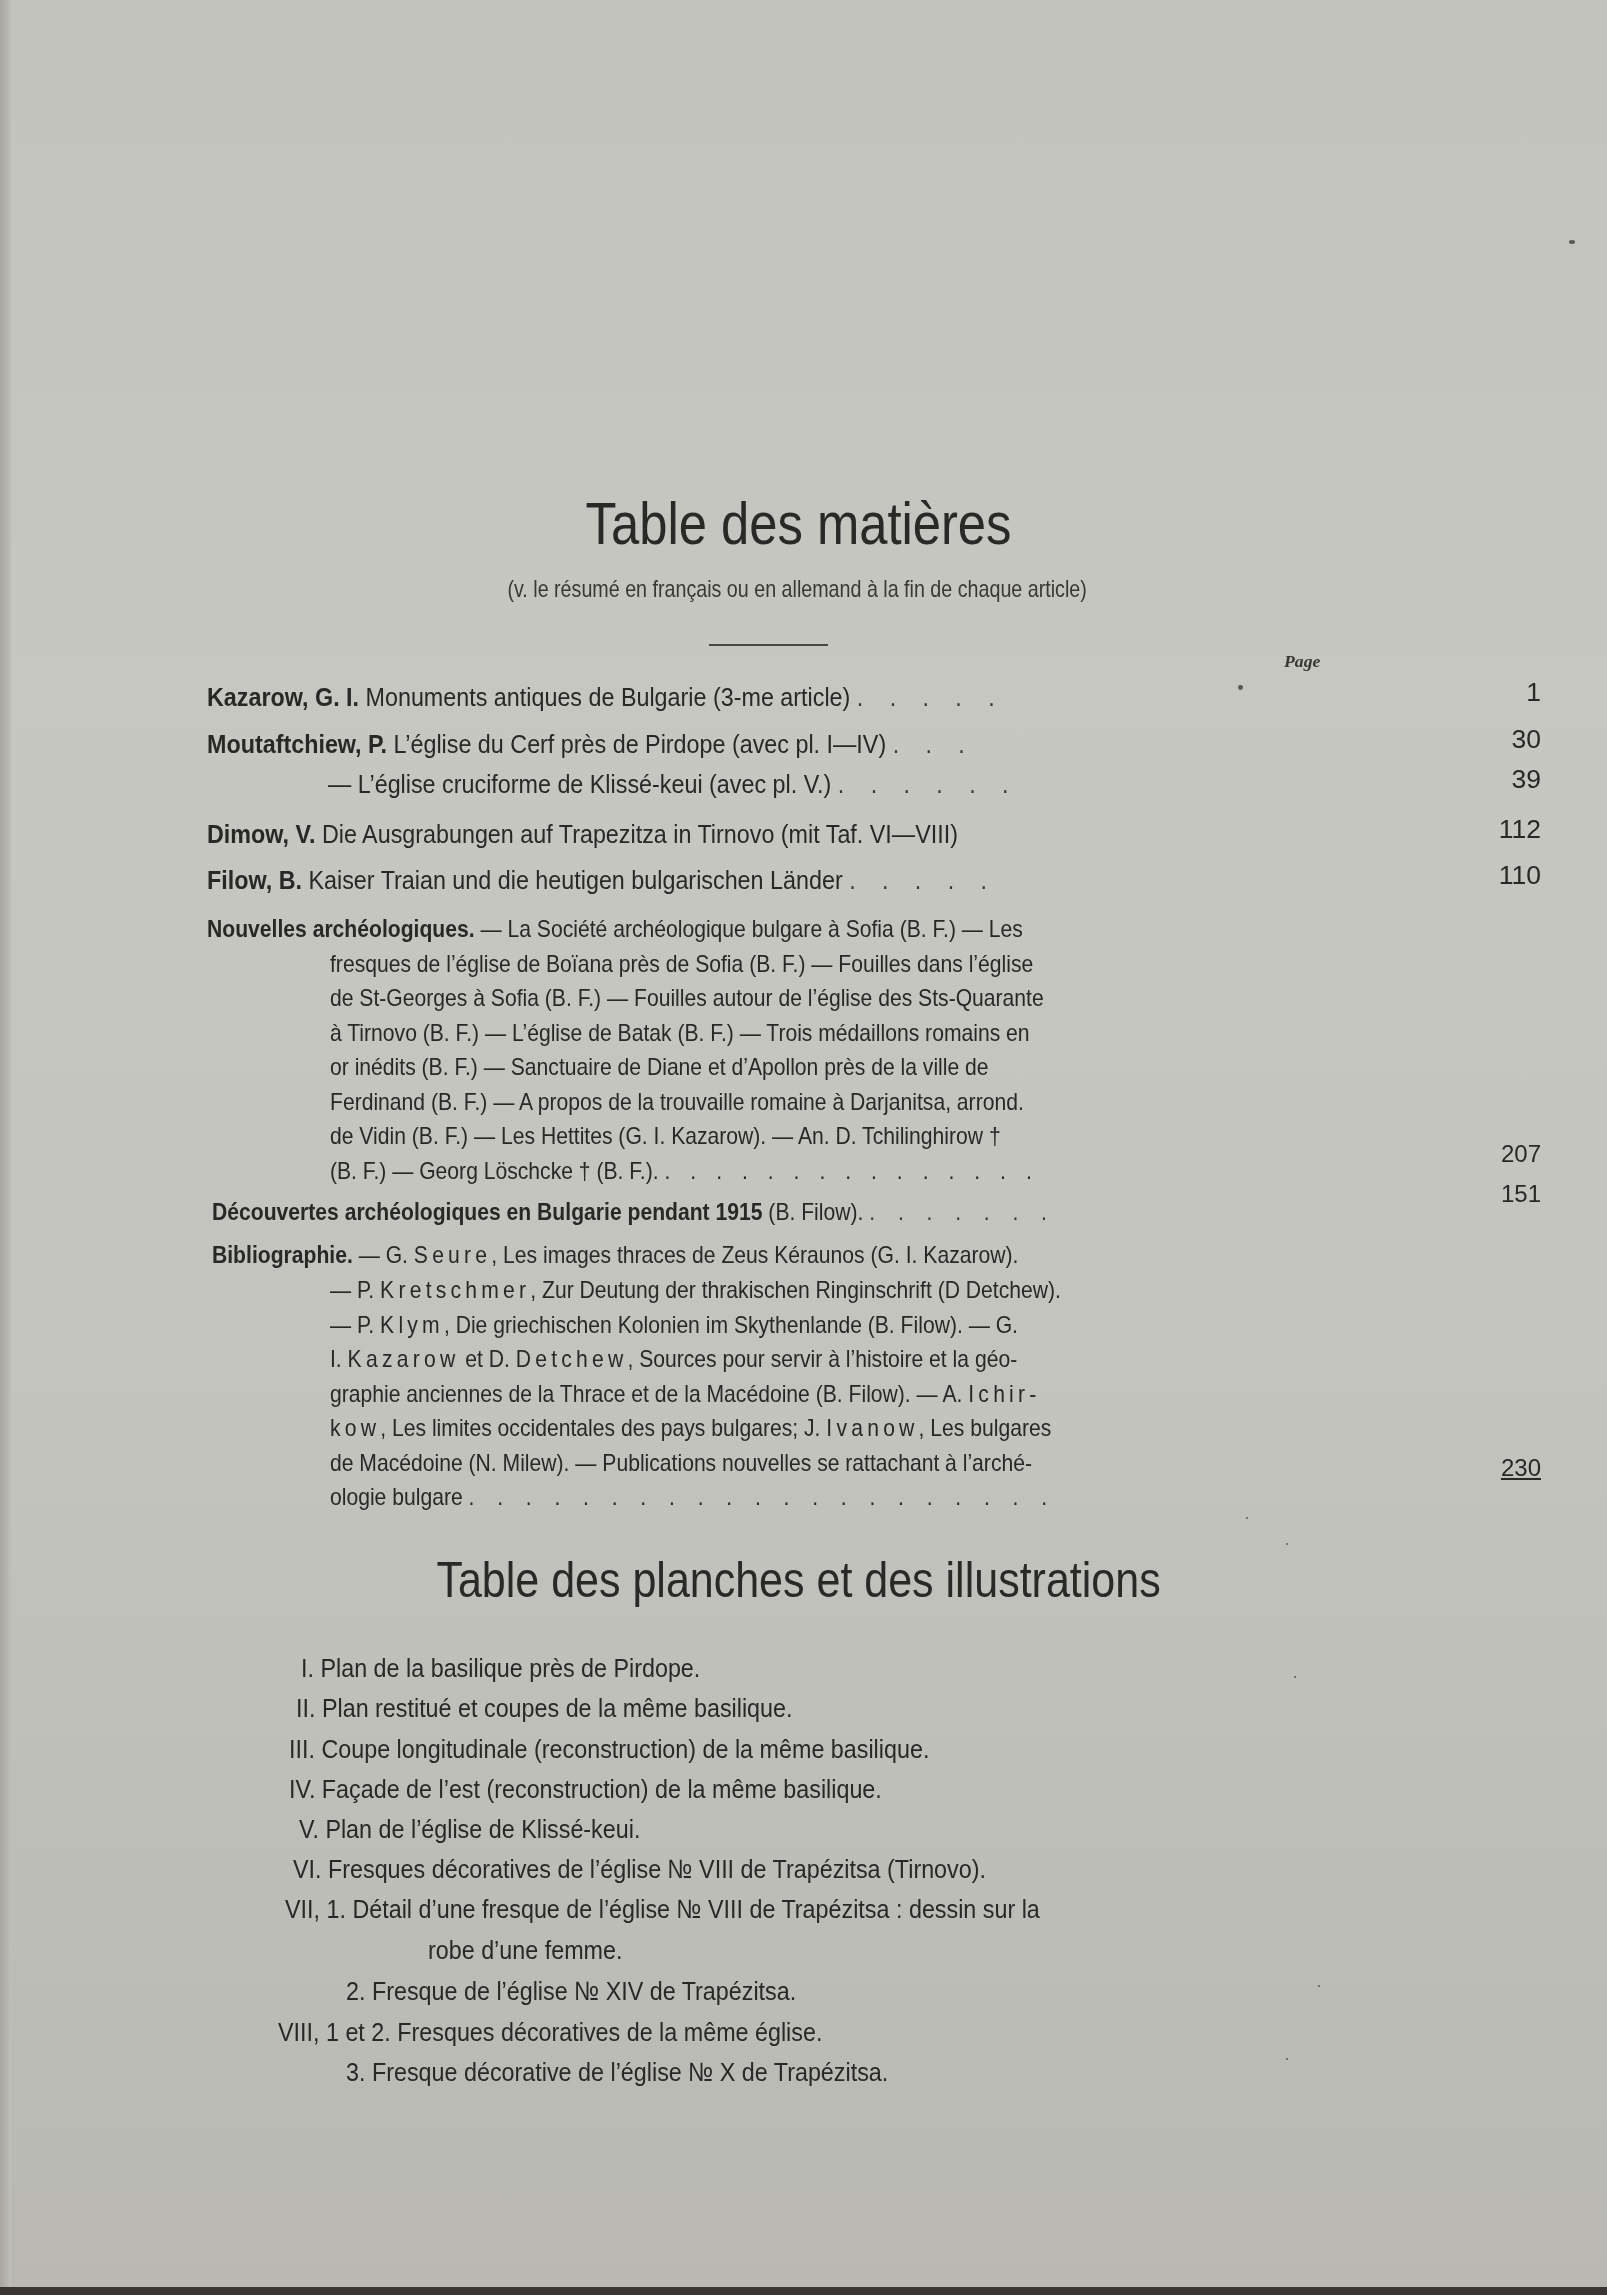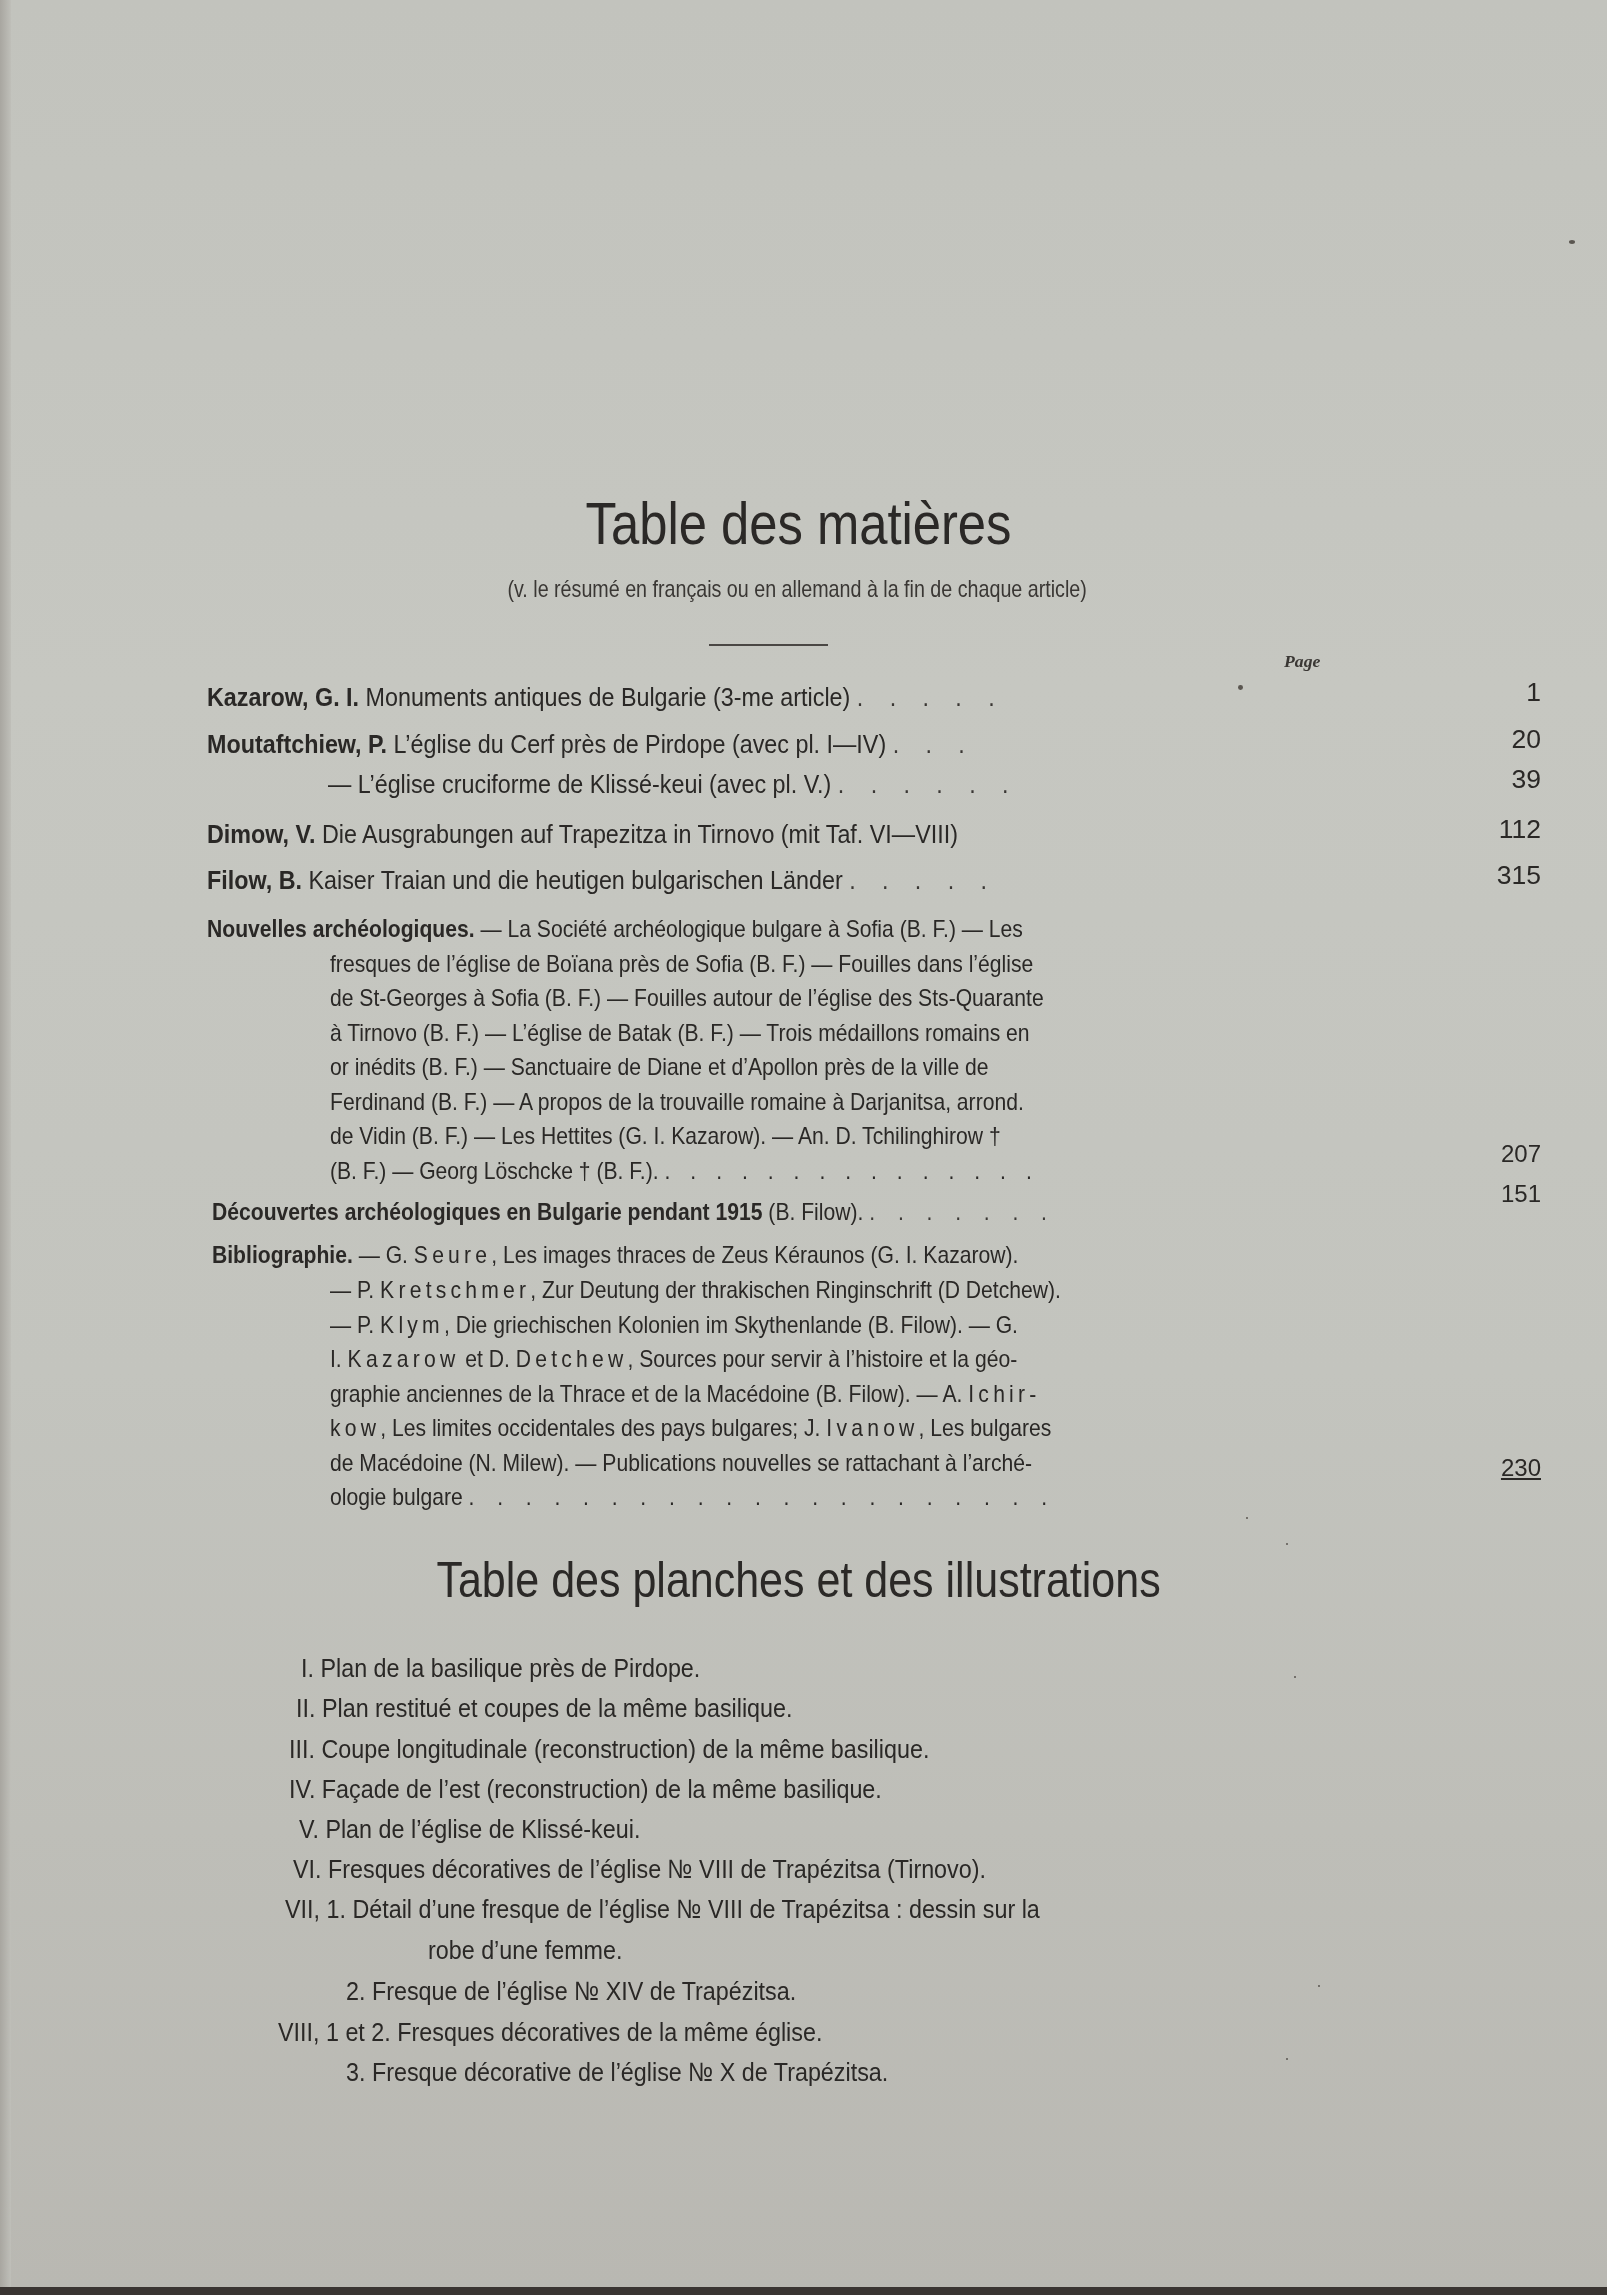--- a/index.html
+++ b/index.html
@@ -85,40 +85,40 @@
       <span>Monuments antiques de Bulgarie (3-me article)</span>
       <span class="dots">. . . . .</span>
     </div>
     <div class="toc-num" style="top:-4.8px;">1</div>
 
     <div class="toc-row" style="top:47px; transform:scaleX(0.88);">
       <span class="author">Moutaftchiew, P.</span>
       <span>L’église du Cerf près de Pirdope (avec pl. I—IV)</span>
       <span class="dots">. . .</span>
     </div>
-    <div class="toc-num" style="top:42px;">20</div>
+    <div class="toc-num" style="top:42px;">30</div>
 
     <div class="toc-row" style="top:87px; left:121px; transform:scaleX(0.88);">
       <span>— L’église cruciforme de Klissé-keui (avec pl. V.)</span>
       <span class="dots">. . . . . .</span>
     </div>
     <div class="toc-num" style="top:82px;">39</div>
 
     <div class="toc-row" style="top:137px; transform:scaleX(0.88);">
       <span class="author">Dimow, V.</span>
       <span>Die Ausgrabungen auf Trapezitza in Tirnovo (mit Taf. VI—VIII)</span>
     </div>
     <div class="toc-num" style="top:132px;">112</div>
 
     <div class="toc-row" style="top:183px; transform:scaleX(0.88);">
       <span class="author">Filow, B.</span>
       <span>Kaiser Traian und die heutigen bulgarischen Länder</span>
       <span class="dots">. . . . .</span>
     </div>
-    <div class="toc-num" style="top:178px;">315</div>
+    <div class="toc-num" style="top:178px;">110</div>
 
     <div class="toc-row" style="top:233px; font-size:24px; transform:scaleX(0.88);">
       <span class="author">Nouvelles archéologiques.</span>
       <span>— La Société archéologique bulgare à Sofia (B. F.) — Les</span>
     </div>
     <div class="cont" style="top:268px; transform:scaleX(0.88);">fresques de l’église de Boïana près de Sofia (B. F.) — Fouilles dans l’église</div>
     <div class="cont" style="top:302px; transform:scaleX(0.88);">de St-Georges à Sofia (B. F.) — Fouilles autour de l’église des Sts-Quarante</div>
     <div class="cont" style="top:337px; transform:scaleX(0.88);">à Tirnovo (B. F.) — L’église de Batak (B. F.) — Trois médaillons romains en</div>
     <div class="cont" style="top:371px; transform:scaleX(0.88);">or inédits (B. F.) — Sanctuaire de Diane et d’Apollon près de la ville de</div>
     <div class="cont" style="top:406px; transform:scaleX(0.88);">Ferdinand (B. F.) — A propos de la trouvaille romaine à Darjanitsa, arrond.</div>

